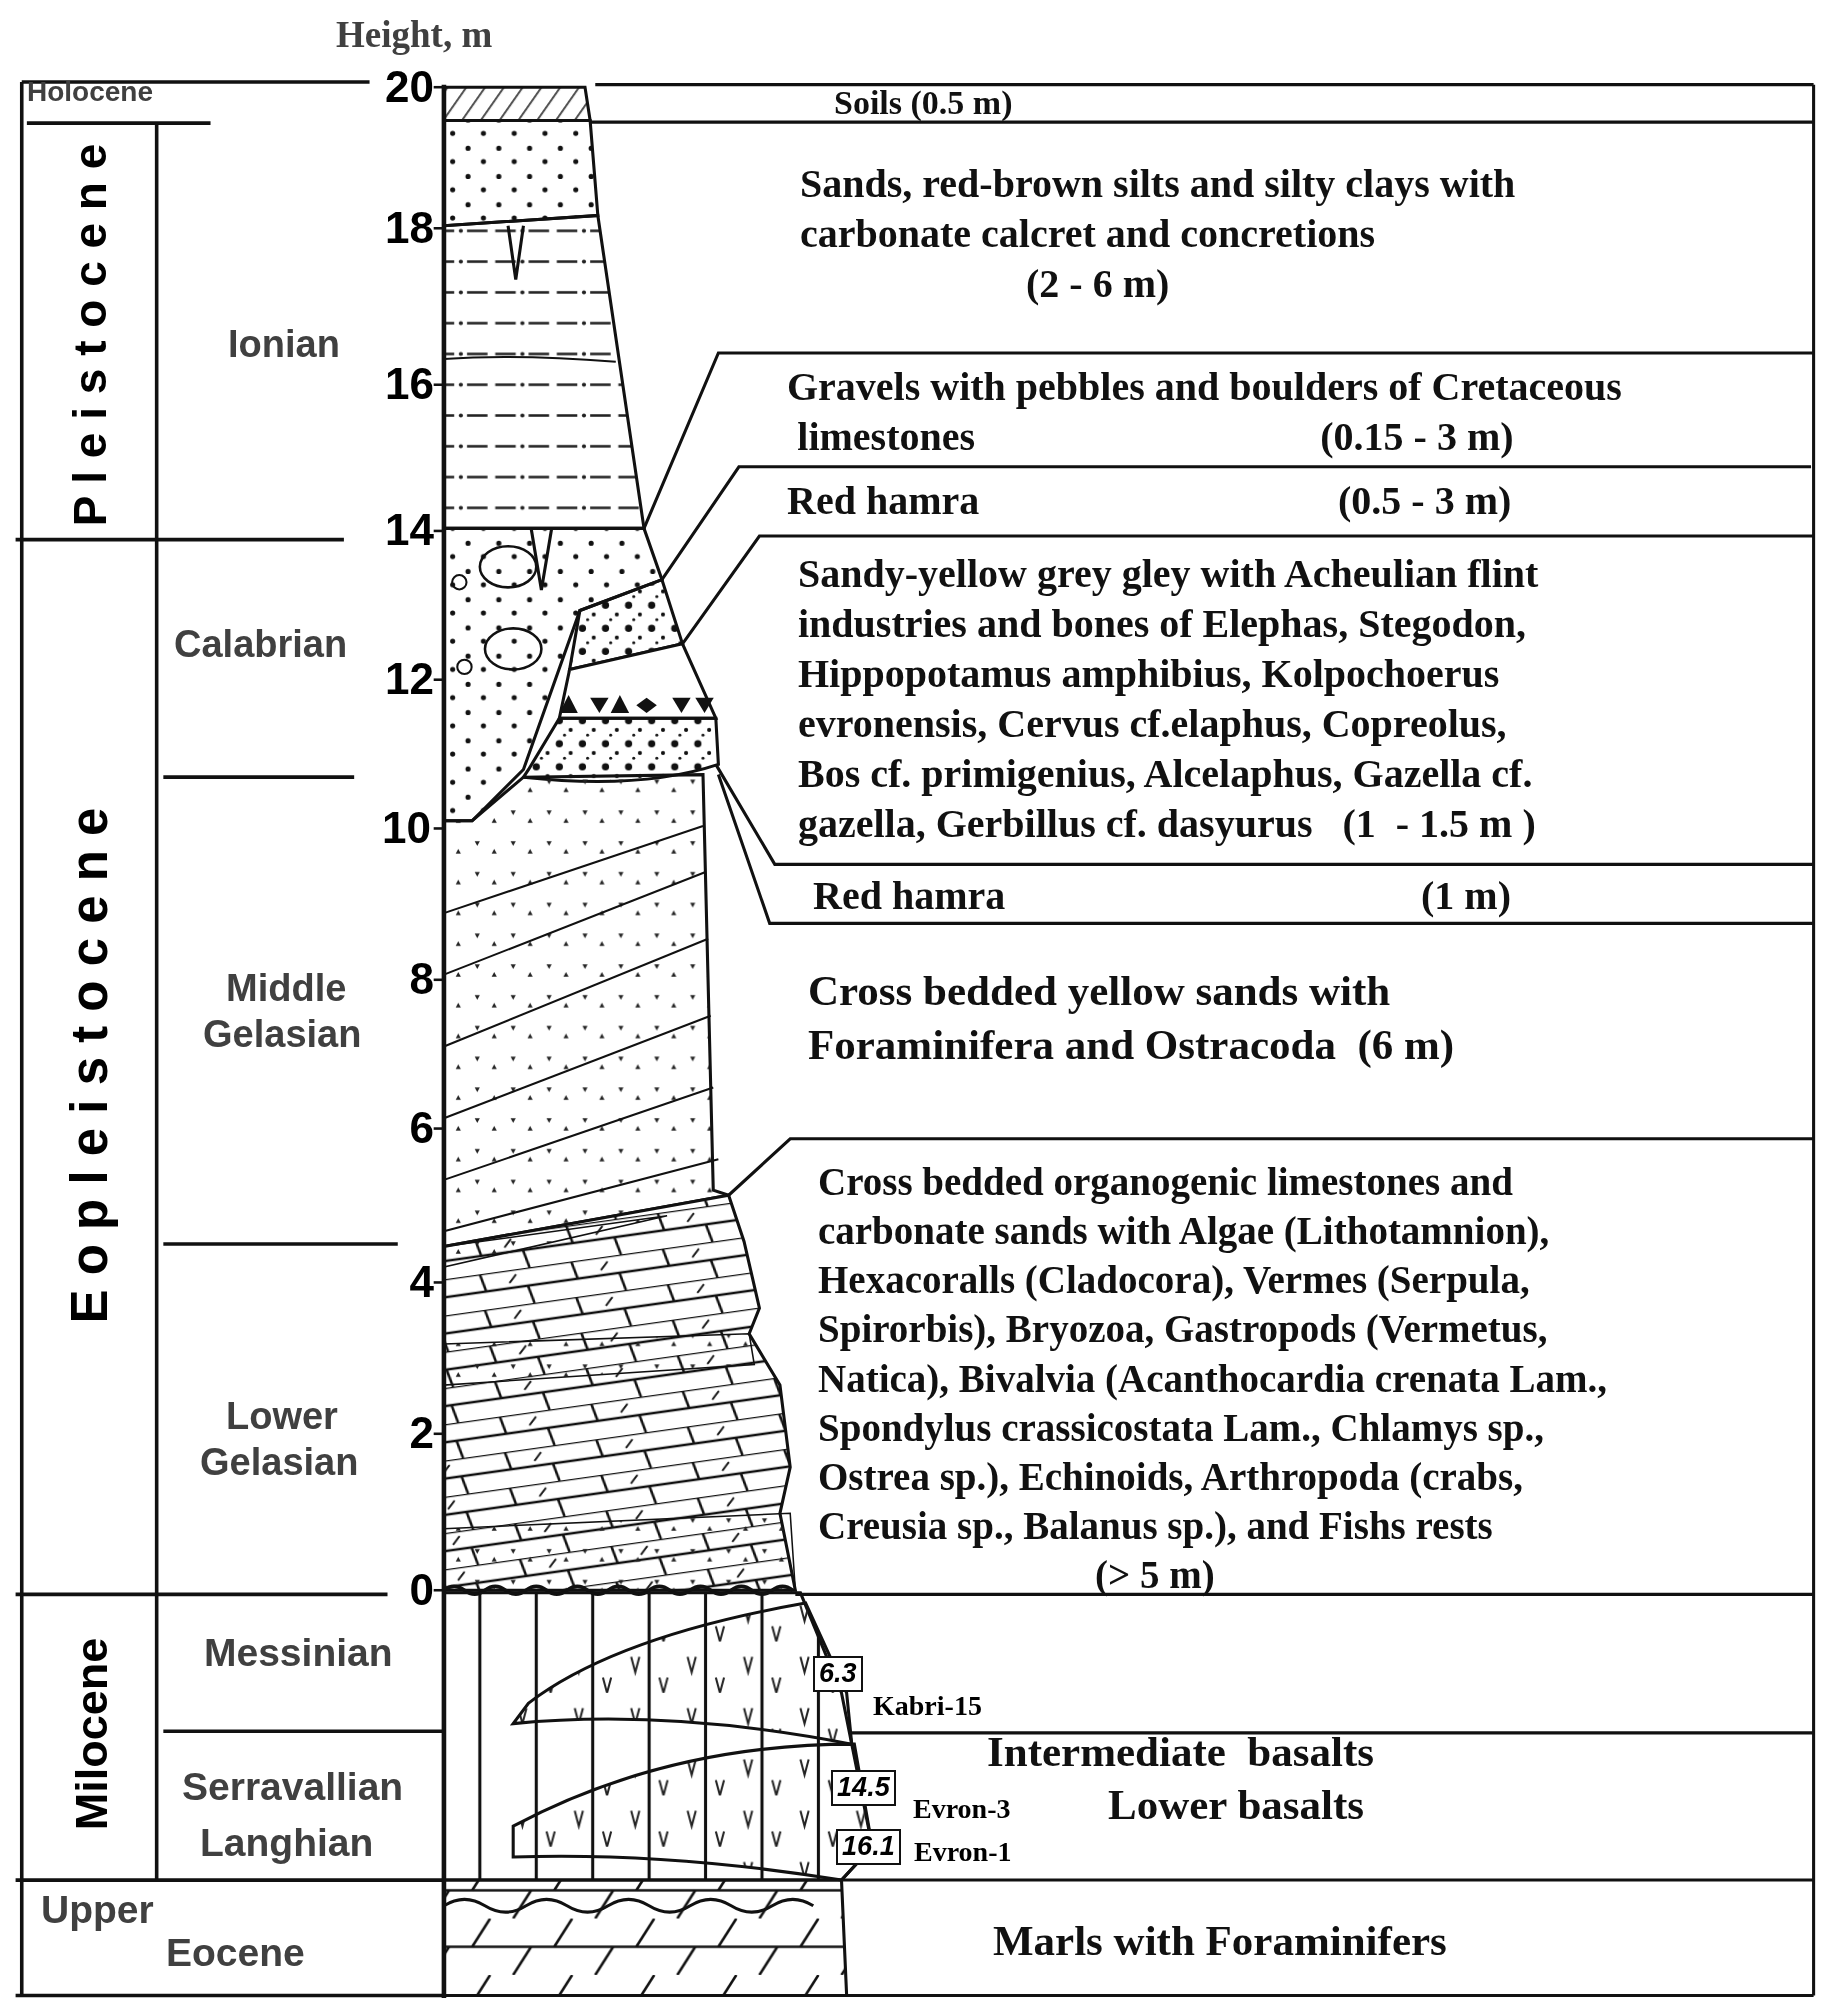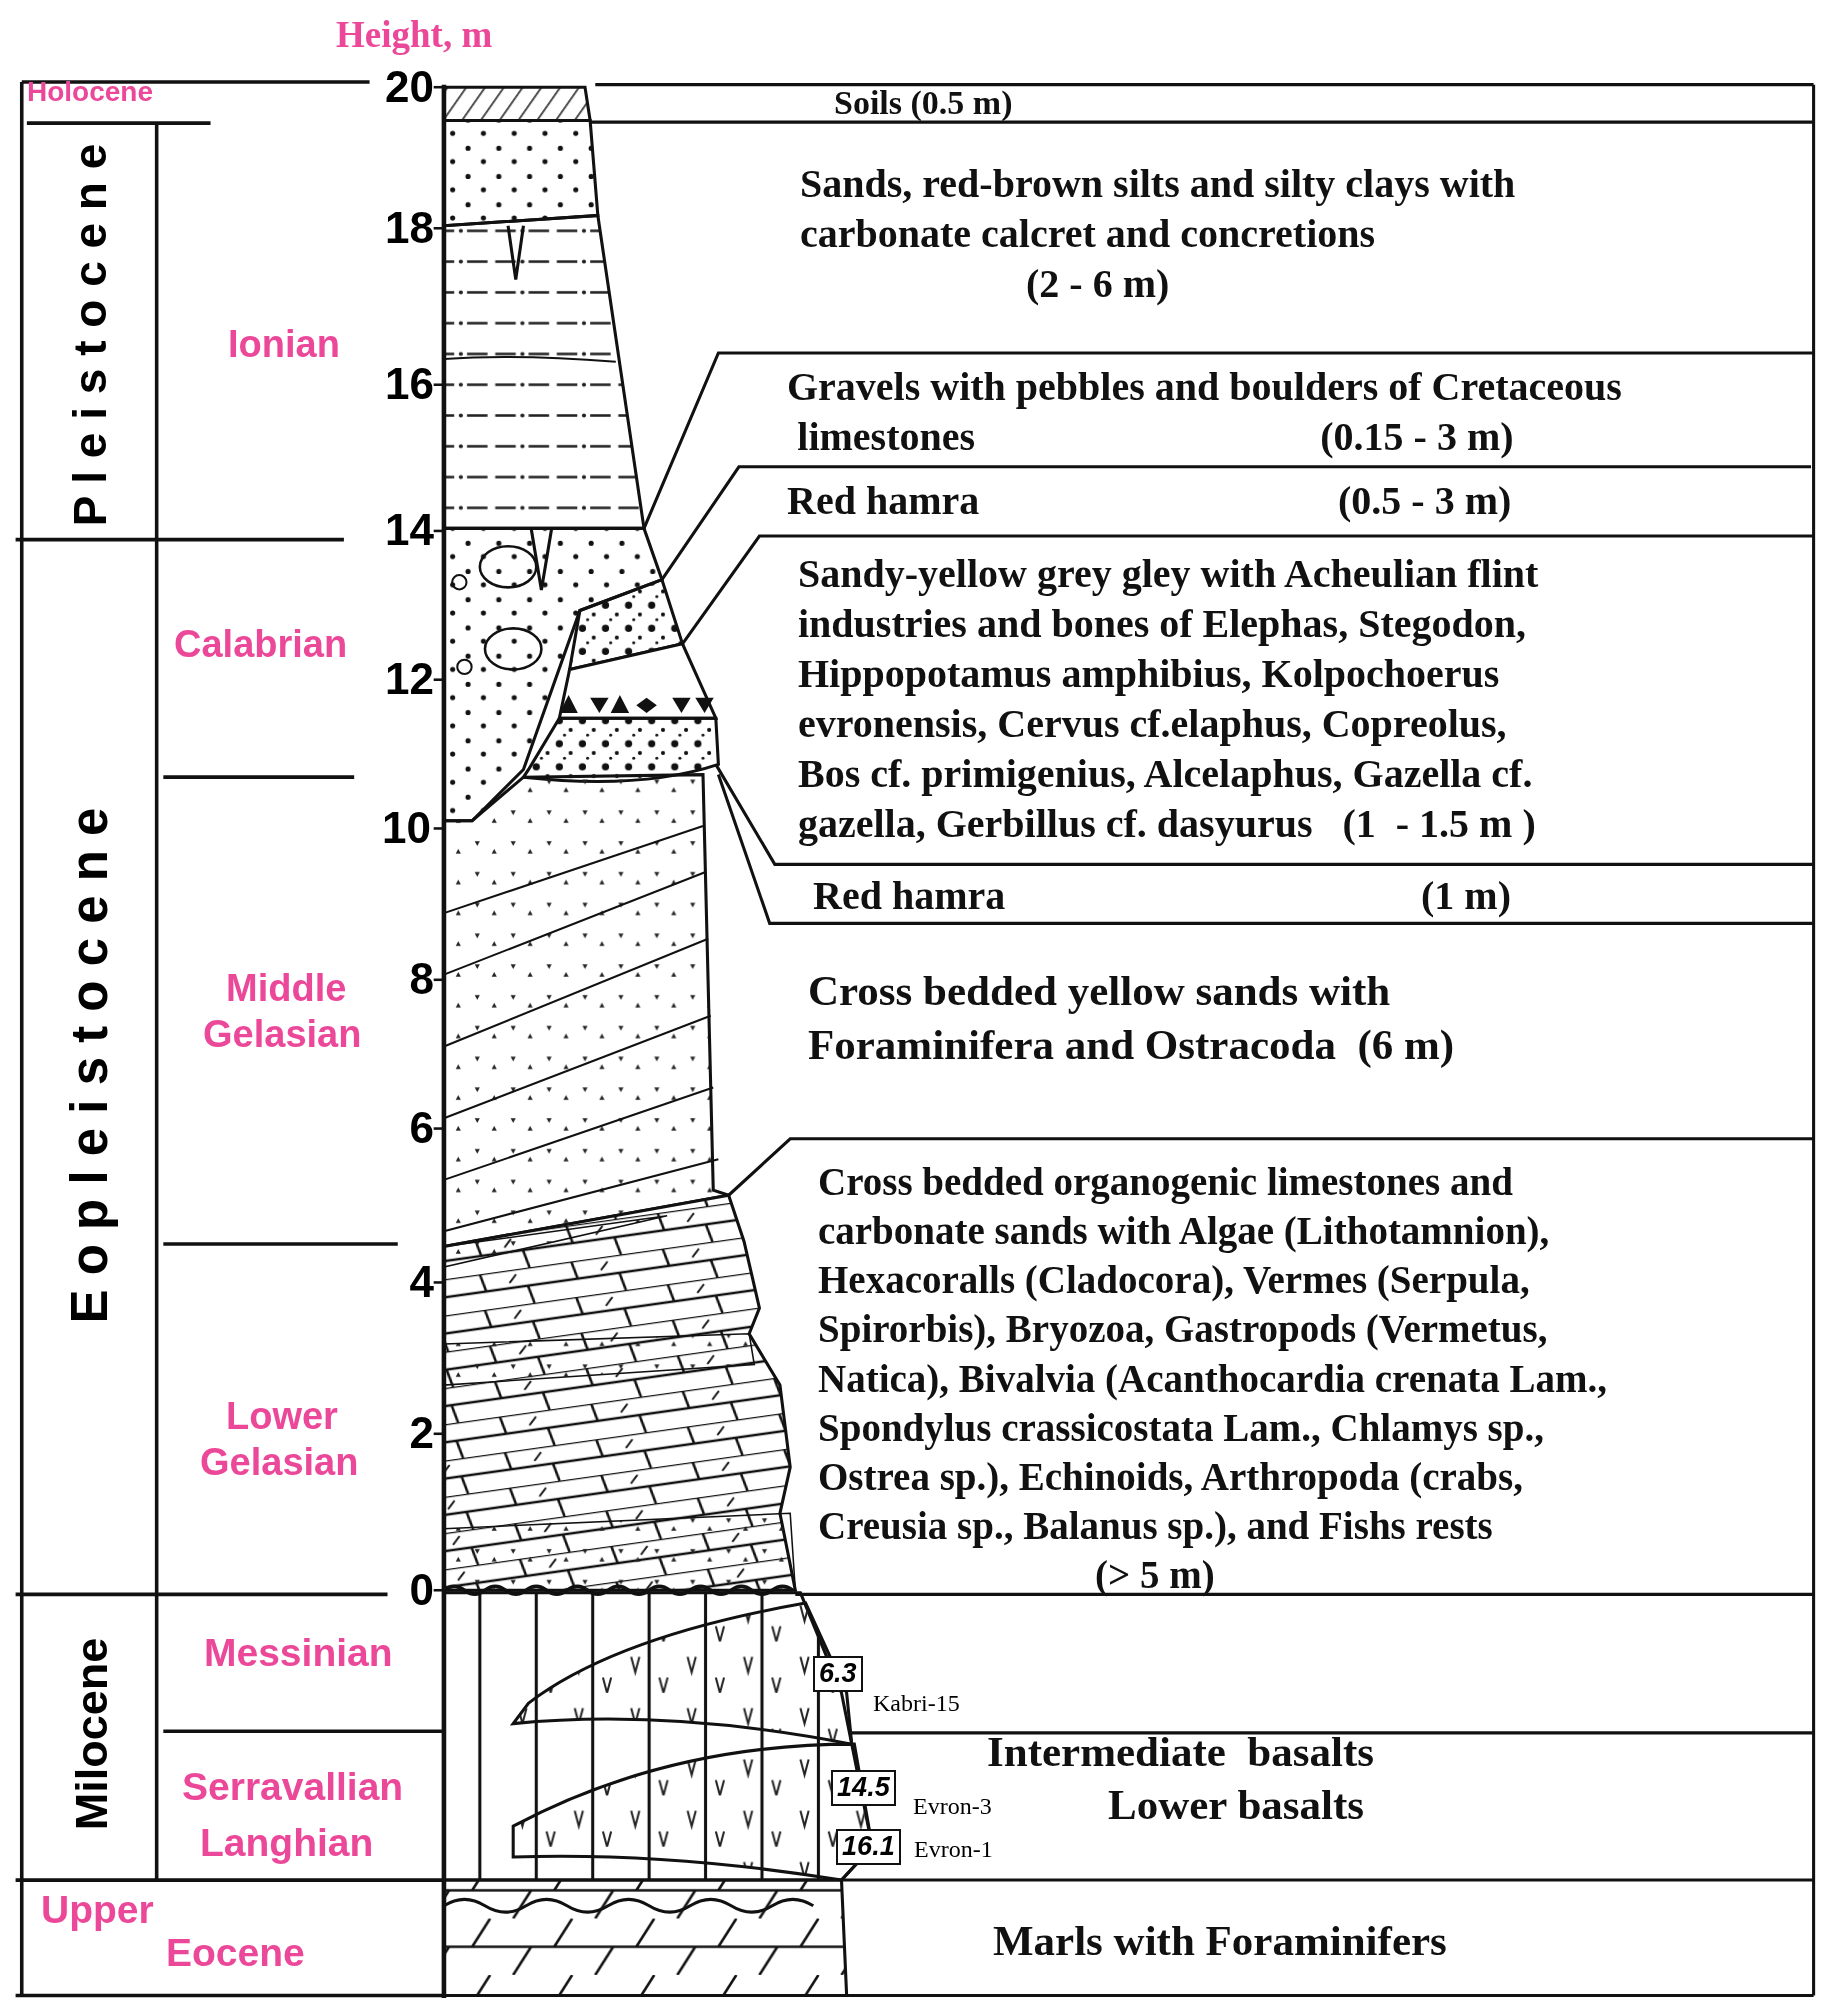--- a/index.html
+++ b/index.html
@@ -1,23 +1,23 @@
 <!DOCTYPE html>
 <html style="font-size:8.2px"><head>
 <meta charset="utf-8">
 <style>
   html,body{margin:0;padding:0;background:#fff;}
   body{width:1841px;height:2015px;position:relative;overflow:hidden;font-family:"Liberation Sans",sans-serif;color:#000;}
   svg{position:absolute;left:0;top:0;}
-  .lbl{position:absolute;font-family:"Liberation Sans",sans-serif;font-weight:bold;color:#ec4899;white-space:nowrap;}
+  .lbl{position:absolute;font-family:"Liberation Sans",sans-serif;font-weight:bold;color:#404040;white-space:nowrap;}
   .desc{position:absolute;font-family:"Liberation Serif",serif;font-weight:bold;color:#111;line-height:1.18;}
   .tick{position:absolute;font-family:"Liberation Sans",sans-serif;font-weight:bold;font-size:44px;text-align:right;width:72px;}
   .vert{position:absolute;font-family:"Liberation Sans",sans-serif;font-weight:bold;transform-origin:center center;white-space:nowrap;}
   .age{position:absolute;border:2.1px solid #111;background:#fff;font-family:"Liberation Sans",sans-serif;font-weight:bold;font-size:27px;padding:1px 4.1px;line-height:1.1;font-style:italic;}
-  .well{position:absolute;font-family:"Liberation Serif",serif;font-weight:normal;font-size:24px;}
+  .well{position:absolute;font-family:"Liberation Serif",serif;font-weight:bold;font-size:28px;}
 </style>
 </head>
 <body>
 
 <svg width="1841" height="2015" viewBox="0 0 3588 3928">
   <defs>
     <pattern id="dots" width="60" height="55" patternUnits="userSpaceOnUse">
       <circle cx="12" cy="14" r="5" fill="#111"></circle>
         <circle cx="42" cy="40" r="5" fill="#111"></circle>
     </pattern>

